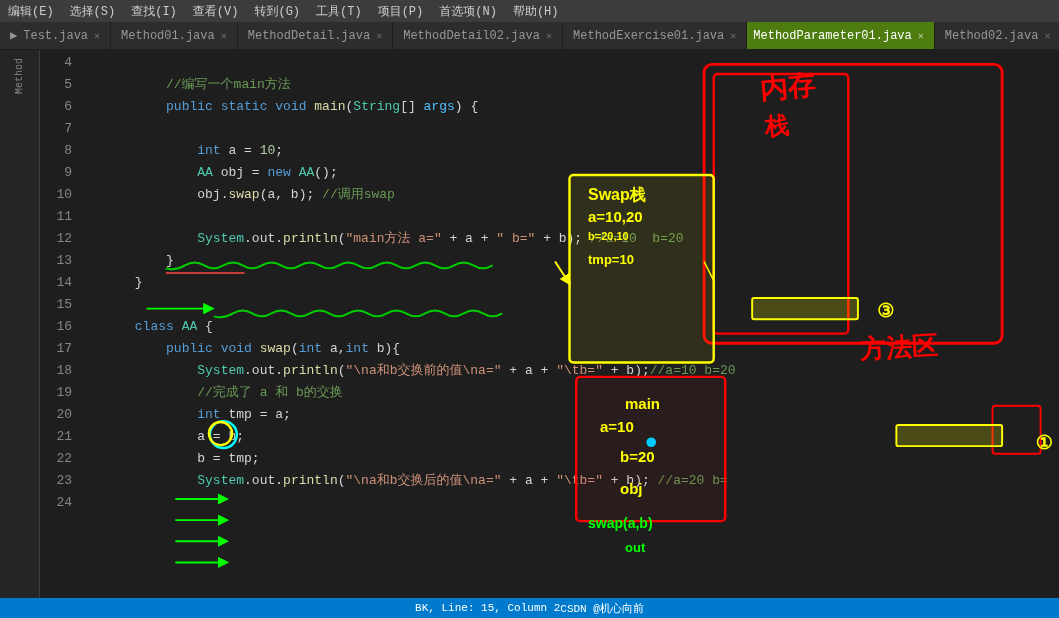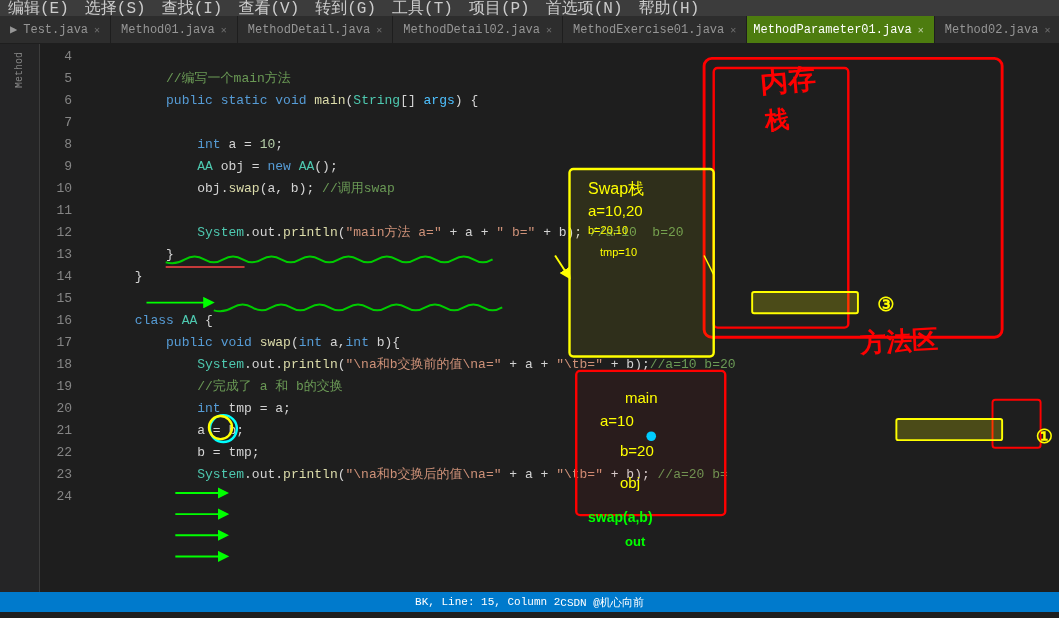--- a/index.html
+++ b/index.html
@@ -9,26 +9,26 @@
       overflow: hidden;
       font-family: 'Consolas', 'Courier New', monospace;
       background: #1e1e1e;
       color: #d4d4d4;
       font-size: 13px;
     }
 
     
     .menu-bar {
       background: #3c3c3c;
-      height: 16px;
+      height: 22px;
       display: flex;
       align-items: center;
       padding: 0 8px;
       gap: 16px;
-      font-size: 16px;
+      font-size: 12px;
       color: #cccccc;
     }
     .menu-bar span { cursor: pointer; }
 
     
     .tab-bar {
       background: #2d2d2d;
       height: 28px;
       display: flex;
       align-items: stretch;
@@ -159,21 +159,21 @@
       font-family: 'SimHei', 'Microsoft YaHei', sans-serif;
       font-size: 22px;
       font-weight: bold;
       color: #ff0000;
       pointer-events: none;
     }
     .cn-annot-yellow {
       position: absolute;
       font-family: 'SimHei', 'Microsoft YaHei', sans-serif;
       font-size: 18px;
-      font-weight: normal;
+      font-weight: bold;
       color: #ffff00;
       pointer-events: none;
     }
     .cn-annot-green {
       position: absolute;
       font-family: 'SimHei', 'Microsoft YaHei', sans-serif;
       font-size: 16px;
       font-weight: bold;
       color: #00ff00;
       pointer-events: none;
@@ -389,21 +389,21 @@
 
     <div class="cn-annot" style="top:18px; left:680px; font-size:28px; transform: rotate(-5deg);">内存</div>
 
     <div class="cn-annot" style="top:60px; left:685px; font-size:24px; transform: rotate(-5deg);">栈</div>
 
     <div class="cn-annot" style="top:280px; left:780px; font-size:26px; transform: rotate(-3deg);">方法区</div>
 
     <div class="cn-annot-yellow" style="top:135px; left:508px; font-size:16px;">Swap栈</div>
     <div class="cn-annot-yellow" style="top:158px; left:508px; font-size:15px;">a=10,20</div>
     <div class="cn-annot-yellow" style="top:180px; left:508px; font-size:11px;">b=20,10</div>
-    <div class="cn-annot-yellow" style="top:202px; left:520px; font-size:11px;">tmp=10</div>
+    <div class="cn-annot-yellow" style="top:202px; left:508px; font-size:13px;">tmp=10</div>
 
     <div class="cn-annot-yellow" style="top:345px; left:545px; font-size:15px;">main</div>
     <div class="cn-annot-yellow" style="top:368px; left:520px; font-size:15px;">a=10</div>
     <div class="cn-annot-yellow" style="top:398px; left:520px; font-size:15px;margin-left:20px;">b=20</div>
     <div class="cn-annot-yellow" style="top:430px; left:540px; font-size:15px;">obj</div>
 
     <div class="cn-annot-green" style="top:465px; left:508px; font-size:14px;">swap(a,b)</div>
     <div class="cn-annot-green" style="top:490px; left:545px; font-size:13px;">out</div>
 
   </div>

